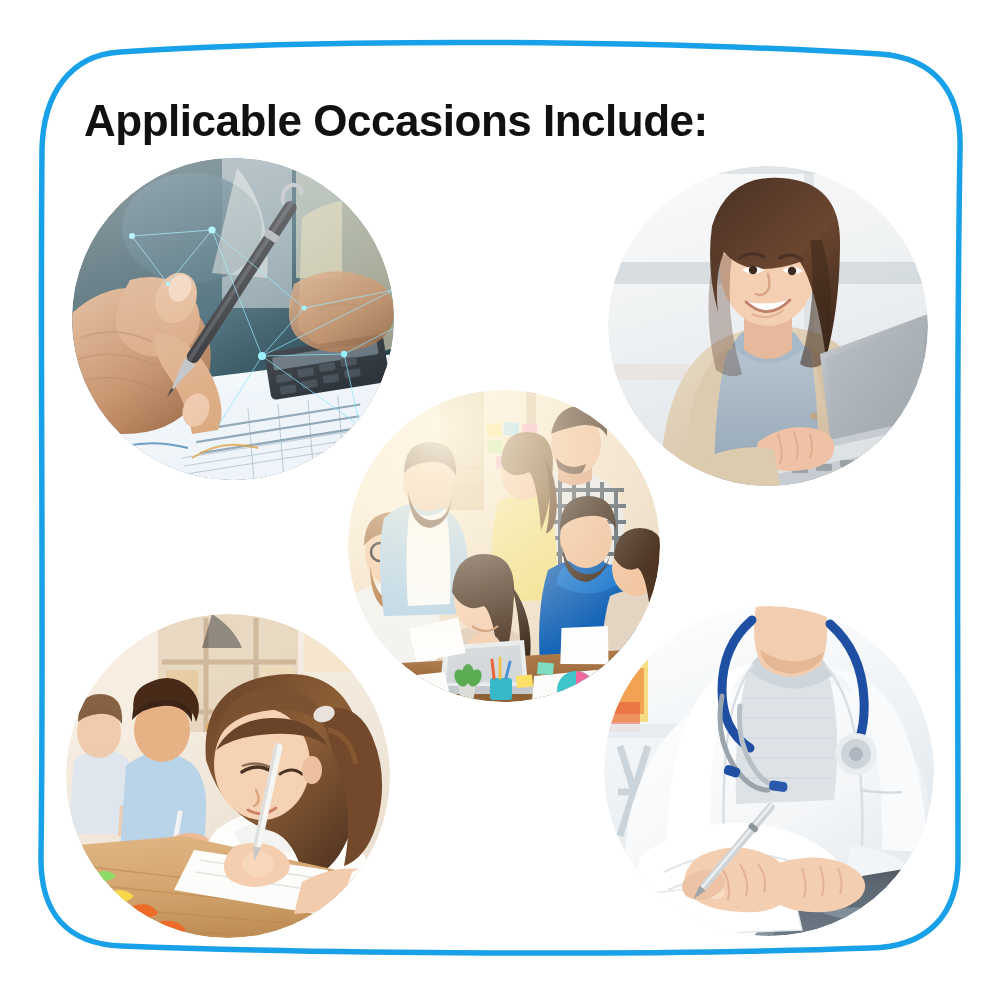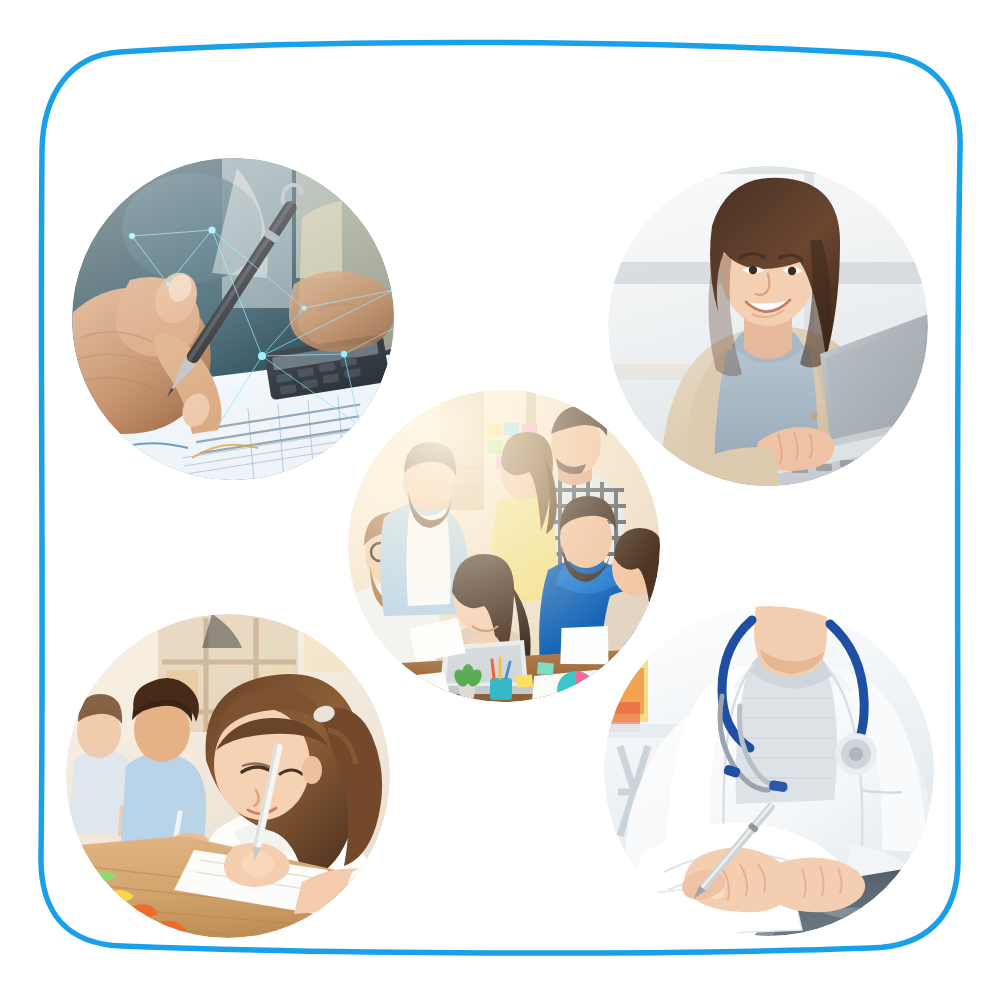--- a/index.html
+++ b/index.html
@@ -92,20 +92,21 @@
              C 330 38, 650 40, 880 54
              C 935 58, 962 92, 960 150
              C 956 380, 958 650, 958 860
              C 958 915, 928 947, 870 948
              C 640 956, 330 954, 122 946
              C 66 944, 40 912, 41 856
              C 44 620, 40 370, 42 150
              C 43 94, 70 55, 120 52 Z" fill="none" stroke="#18A0E8" stroke-width="5.5" stroke-linecap="round"></path>
   </svg>
 
+  <div id="title">Applicable Occasions Include:</div>
 
   <div class="tile" id="tile-bank">
     <div class="photo">
       <svg viewBox="0 0 322 322" xmlns="http://www.w3.org/2000/svg">
         <defs>
           <clipPath id="clipBank">
               <circle cx="161" cy="161" r="161"></circle>
             </clipPath>
           <linearGradient id="bankBg" x1="0" y1="0" x2="1" y2="1">
             <stop offset="0%" stop-color="#16323c"></stop>

